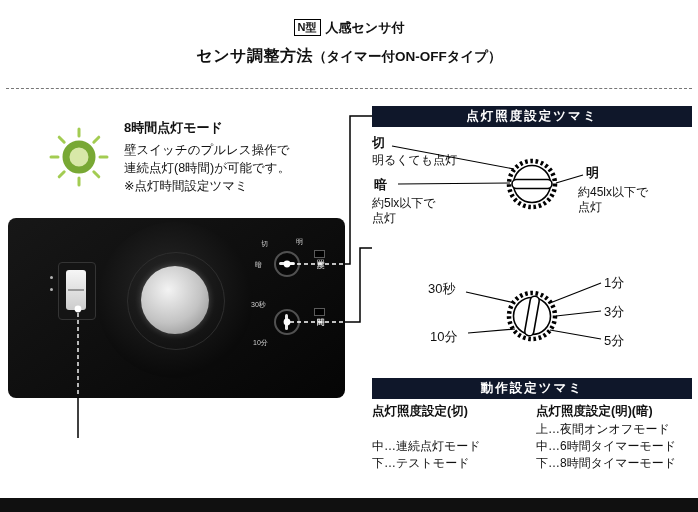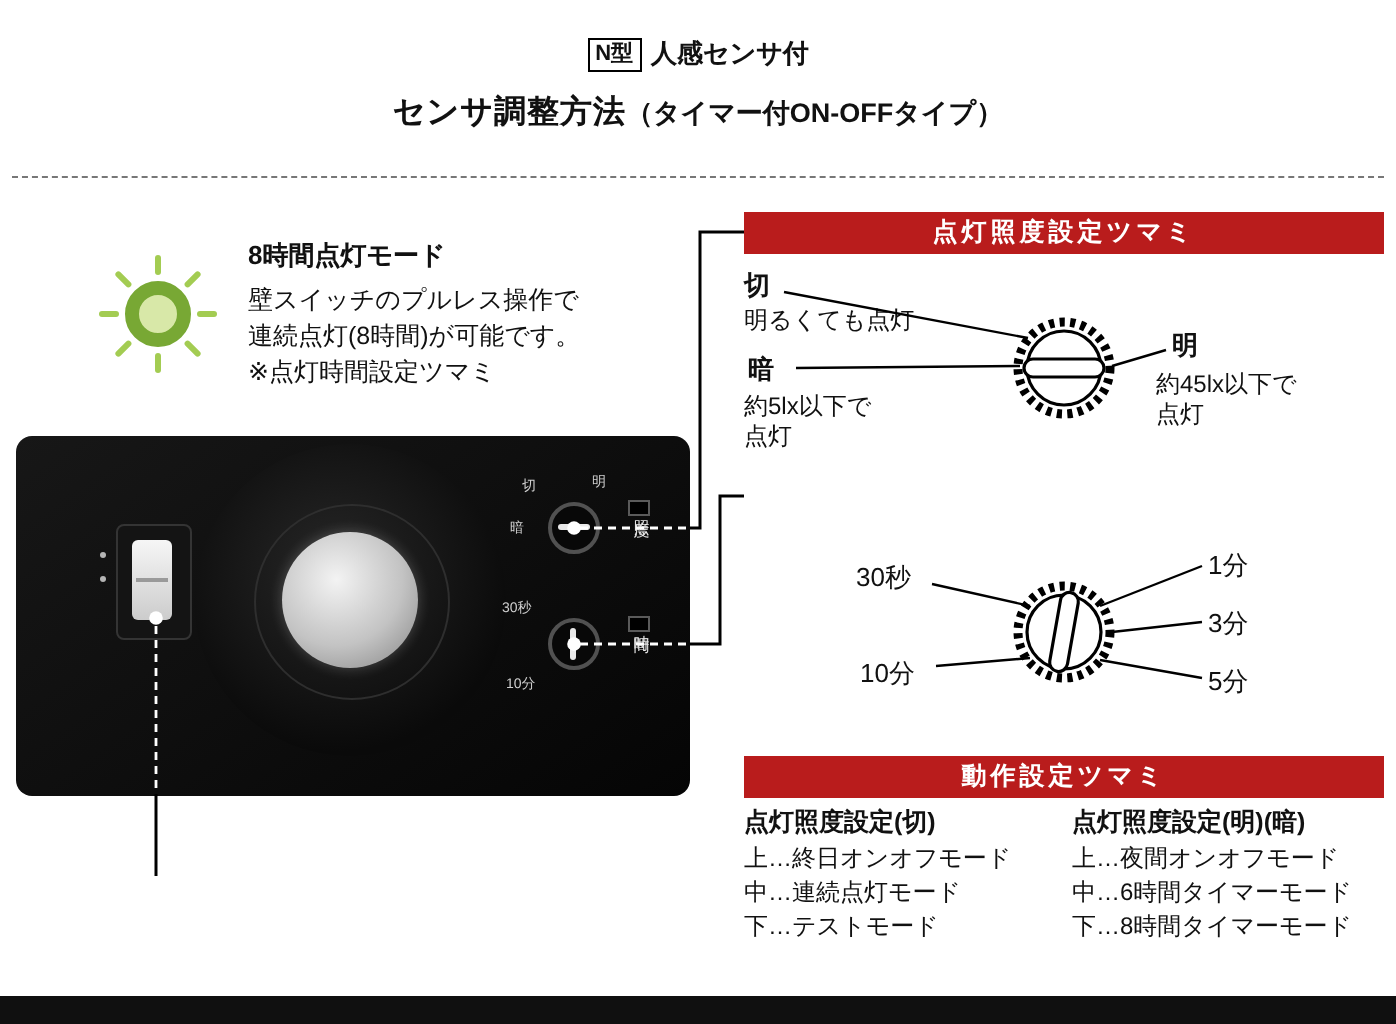--- a/index.html
+++ b/index.html
@@ -8,21 +8,21 @@
   .abs{position:absolute;}
   .center-row{left:0;right:0;text-align:center;}
   .badge{display:inline-block;border:1.5px solid #000;font-size:11px;font-weight:bold;
          padding:0 3px;line-height:15px;vertical-align:1px;margin-right:5px;}
   .badge-label{font-size:13px;font-weight:bold;}
   .title{font-size:16px;font-weight:bold;letter-spacing:.5px;}
   .subtitle{font-size:13.5px;font-weight:bold;}
   .dash-rule{left:6px;right:6px;top:88px;border-top:1.6px dashed #777;height:0;}
   .note-h{font-size:13px;font-weight:bold;}
   .note-t{font-size:12.5px;line-height:18px;}
-  .sec-header{left:372px;width:320px;height:21px;background:#b91c1c;color:#fff;font-size:12.5px;
+  .sec-header{left:372px;width:320px;height:21px;background:#0f172a;color:#fff;font-size:12.5px;
               font-weight:bold;text-align:center;line-height:21px;letter-spacing:2px;}
   .lbl{font-size:12px;white-space:nowrap;}
   .lbl-m{font-size:13px;white-space:nowrap;}
   .lbl-b{font-size:13px;font-weight:bold;white-space:nowrap;}
   .op-h{font-size:12.5px;font-weight:bold;white-space:nowrap;}
   .op-i{font-size:12px;white-space:nowrap;}
   .photo{left:8px;top:218px;width:337px;height:180px;border-radius:8px;
          background:linear-gradient(145deg,#171717,#050505);}
   .photo > *{position:absolute;}
   .big-circle{left:89px;top:4px;width:156px;height:156px;border-radius:50%;
@@ -125,21 +125,20 @@
   <span class="abs lbl-m" style="left:604px;top:303px;">3分</span>
   <span class="abs lbl-m" style="left:604px;top:332px;">5分</span>
   <svg class="abs" style="left:497px;top:281px;" width="70" height="70" viewBox="0 0 70 70">
     <circle cx="35" cy="35" r="23" fill="none" stroke="#000" stroke-width="4.5" stroke-dasharray="2.6 2.7"></circle>
     <circle cx="35" cy="35" r="18.5" fill="#fff" stroke="#000" stroke-width="1.6"></circle>
     <rect x="15" y="30.5" width="40" height="9" rx="4.5" fill="#fff" stroke="#000" stroke-width="1.6" transform="rotate(100 35 35)"></rect>
   </svg>
 
   <div class="abs sec-header" style="top:378px;">動作設定ツマミ</div>
   <span class="abs op-h" style="left:372px;top:403px;">点灯照度設定(切)</span>
-  <span class="abs op-i" style="left:372px;top:421px;">上…終日オンオフモード</span>
   <span class="abs op-i" style="left:372px;top:438px;">中…連続点灯モード</span>
   <span class="abs op-i" style="left:372px;top:455px;">下…テストモード</span>
   <span class="abs op-h" style="left:536px;top:403px;">点灯照度設定(明)(暗)</span>
   <span class="abs op-i" style="left:536px;top:421px;">上…夜間オンオフモード</span>
   <span class="abs op-i" style="left:536px;top:438px;">中…6時間タイマーモード</span>
   <span class="abs op-i" style="left:536px;top:455px;">下…8時間タイマーモード</span>
 
   <div class="abs footer"></div>
 
   <svg class="overlay" width="698" height="512" viewBox="0 0 698 512">

